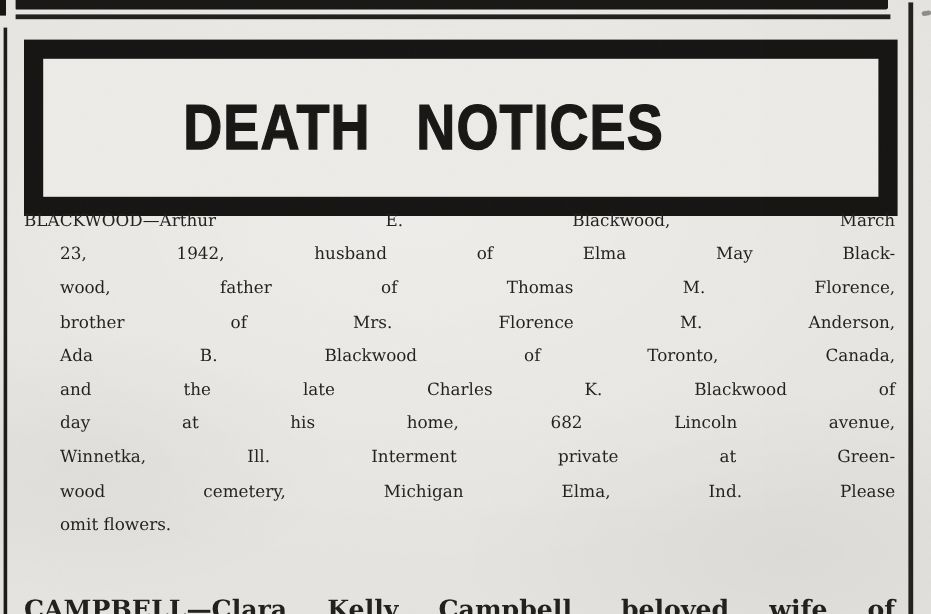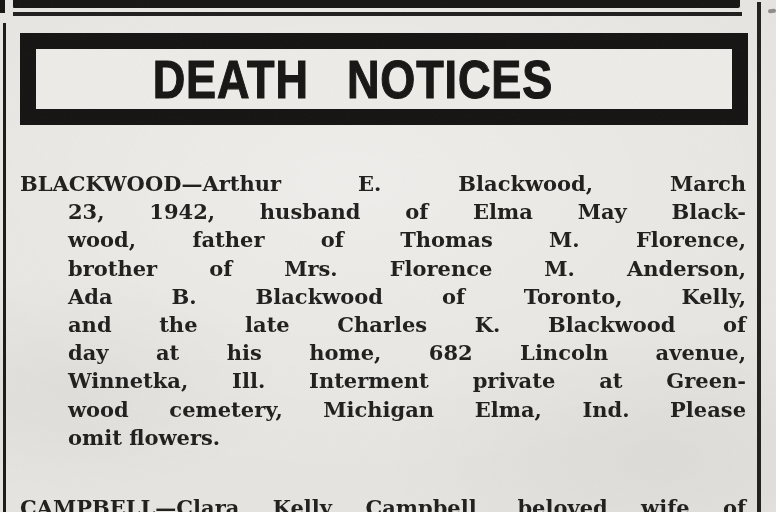--- a/index.html
+++ b/index.html
@@ -40,48 +40,48 @@
     background: #21201e;
   }
   .corner-mark {
     position: absolute; left: 768px; top: 9px; width: 8px; height: 4px;
     background: #8f8d89; transform: rotate(-8deg); border-radius: 2px;
   }
 
   
   .header-box {
     position: absolute; left: 20px; top: 33px;
-    width: 728px; height: 92px;
+    width: 728px; height: 147px;
     box-sizing: border-box;
     border: 16px solid #151413;
     background: #edebe7;
     display: flex; align-items: center; justify-content: center;
   }
   .header-title {
     font-family: "Liberation Sans", sans-serif;
     font-weight: bold;
     font-size: 53px;
     letter-spacing: 1px;
     word-spacing: 0.55em;
     color: #171615;
     -webkit-text-stroke: 1.1px #171615;
     transform: scaleX(0.85) translateX(-36px);
     white-space: nowrap;
   }
 
   
   .body-text {
     position: absolute; left: 20px; top: 170px; width: 726px;
-    font-weight: bold;
-    font-size: 21px;
+    font-weight: normal;
+    font-size: 14px;
     color: #211f1d;
   }
   .line {
     line-height: 28.2px;
-    margin-left: 48px;
+    margin-left: 30px;
     text-align: justify;
     text-align-last: justify;
     white-space: normal;
   }
   .line--first { margin-left: 0; }
   .line--last  { text-align: center; text-align-last: left; }
 
   .partial-line {
     position: absolute; left: 20px; top: 494px; width: 726px;
     font-weight: bold;
@@ -112,21 +112,21 @@
 
   <div class="header-box">
     <div class="header-title">DEATH NOTICES</div>
   </div>
 
   <div class="body-text">
     <div class="line line--first">BLACKWOOD—Arthur E. Blackwood, March</div>
     <div class="line">23, 1942, husband of Elma May Black-</div>
     <div class="line">wood, father of Thomas M. Florence,</div>
     <div class="line">brother of Mrs. Florence M. Anderson,</div>
-    <div class="line">Ada B. Blackwood of Toronto, Kelly,</div>
+    <div class="line">Ada B. Blackwood of Toronto, Canada,</div>
     <div class="line">and the late Charles K. Blackwood of</div>
     <div class="line">day at his home, 682 Lincoln avenue,</div>
     <div class="line">Winnetka, Ill. Interment private at Green-</div>
     <div class="line">wood cemetery, Michigan Elma, Ind. Please</div>
     <div class="line line--last">omit flowers.</div>
   </div>
 
   <div class="partial-line">CAMPBELL—Clara Kelly Campbell, beloved wife of</div>
 
   <svg class="noise" xmlns="http://www.w3.org/2000/svg">

